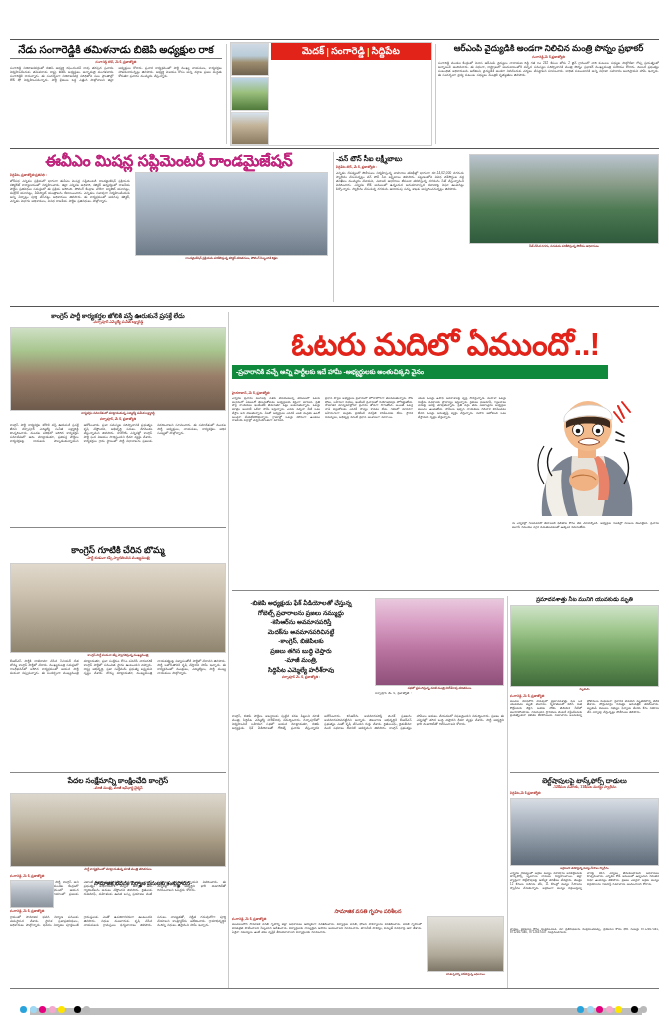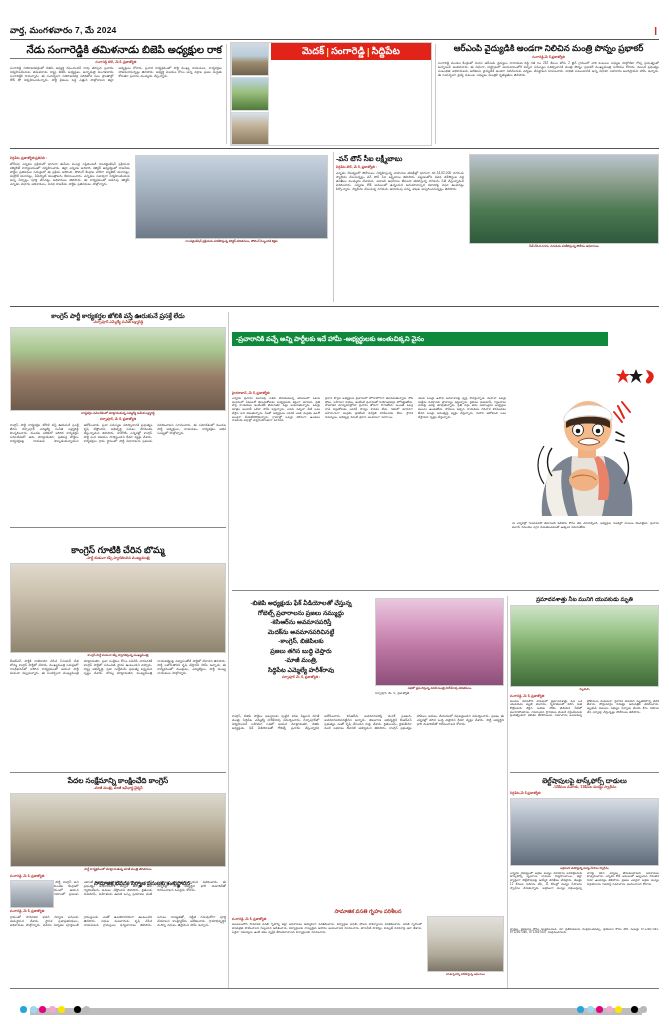--- a/index.html
+++ b/index.html
@@ -38,21 +38,21 @@
   .ph2{background:linear-gradient(180deg,#bcd4e8 0%,#9bbf7d 45%,#4f7a3a 100%);}
   .ph3{background:linear-gradient(180deg,#d6e2ee 0%,#c3b49a 40%,#8a7a60 100%);}
   .mh-logo{position:absolute;left:44px;top:18px;width:156px;height:84px;}
   .mh-word{position:absolute;left:6px;top:18px;width:150px;text-align:center;
     font-size:42px;line-height:42px;font-weight:bold;color:#1c2f8f;letter-spacing:-1px;}
   .mh-under{position:absolute;left:16px;top:68px;width:130px;height:2.5px;background:#e2231a;}
   .dove{position:absolute;left:82px;top:2px;width:46px;height:22px;}
 
   
   .lead-l{position:absolute;left:10px;top:44px;width:212px;}
-  .hl{color:#111;font-weight:bold;text-align:right;line-height:1.12;}
+  .hl{color:#111;font-weight:bold;text-align:center;line-height:1.12;}
   .hl-1{font-size:10.3px;}
   .rule-u{border-bottom:.8px solid #777;margin-top:2px;}
 
   
   .lead-r{position:absolute;left:438px;top:44px;width:221px;}
   .hl-r1{font-size:8.6px;color:#111;font-weight:bold;text-align:center;line-height:1.15;}
 
   
   .band{position:absolute;border-top:1.1px solid #555;}
 
@@ -101,24 +101,20 @@
 
   
   .cols2{column-count:2;column-gap:5px;}
   .cols3{column-count:3;column-gap:5px;}
 </style>
 </head>
 <body>
 
 <div class="page">
 
-  <div class="topbar">
-    <div class="dt">వార్త, మంగళవారం 7, మే 2024</div>
-    <div class="pg">I</div>
-  </div>
   <div class="rule-top"></div>
 
   <div class="masthead">
     <div class="mh-photos">
       <div class="mh-ph ph1"></div>
       <div class="mh-ph ph2"></div>
       <div class="mh-ph ph3"></div>
     </div>
     <div class="mh-red">
       <span>మెదక్</span>
@@ -138,20 +134,21 @@
 
   <div class="lead-r">
     <div class="hl-r1">ఆర్ఎంపి వైద్యుడికి అండగా నిలిచిన మంత్రి పొన్నం ప్రభాకర్</div>
     <div class="dateline">సంగారెడ్డి,మే 6,ప్రజాజ్యోతి</div>
     <div class="body-copy" style="height:76px;">సంగారెడ్డి మండల కేంద్రంలో నివాస ఆర్ఎంపి వైద్యులు నారాయణ రెడ్డి గత సెం 242 కేసుల లోను 2 లైన్ గ్రామంలో వారి కుటుంబ సభ్యుల పాల్గొనేలా గొప్ప ప్రయత్నంలో అన్నాయికి అందినవారు. ఈ విధంగా, రాష్ట్రాలలో అందుబాటులోకి వచ్చిన సమస్యల పరిష్కారానికి మంత్రి పొన్నం ప్రభాకర్ ముఖ్యమంత్రి సహాయం కోరారు. వెంటనే ప్రభుత్వం సంబంధిత అధికారులను ఆదేశించి, వైద్యుడికి అండగా నిలిచేందుకు చర్యలు చేపట్టాలని సూచించారు. బాధిత కుటుంబానికి అన్ని విధాలా సహకారం అందిస్తామని హామీ ఇచ్చారు. ఈ సందర్భంగా వైద్య కుటుంబ సభ్యులు మంత్రికి కృతజ్ఞతలు తెలిపారు.</div>
   </div>
 
   <div class="band" style="left:10px;top:148px;width:649px;"></div>
 
   <div class="sec-l">
+    <div class="hl-purple">ఈవీఎం మిషన్ల సప్లిమెంటరీ రాండమైజేషన్</div>
     <div style="display:flex;gap:5px;margin-top:3px;">
       <div style="width:120px;">
         <div class="dateline" style="text-align:left;">సిద్దిపేట, ప్రజాజ్యోతి ప్రతినిధి :</div>
         <div class="body-copy" style="height:118px;">లోక్‌సభ ఎన్నికల ప్రక్రియలో భాగంగా ఈవీఎం మిషన్ల సప్లిమెంటరీ రాండమైజేషన్ ప్రక్రియను కలెక్టరేట్ కార్యాలయంలో నిర్వహించారు. జిల్లా ఎన్నికల అధికారి, కలెక్టర్ ఆధ్వర్యంలో రాజకీయ పార్టీల ప్రతినిధుల సమక్షంలో ఈ ప్రక్రియ జరిగింది. పోలింగ్ కేంద్రాల వారీగా బ్యాలెట్ యూనిట్లు, కంట్రోల్ యూనిట్లు, వీవీప్యాట్ యంత్రాలను కేటాయించారు. ఎన్నికలు సజావుగా నిర్వహించేందుకు అన్ని ఏర్పాట్లు పూర్తి చేసినట్లు అధికారులు తెలిపారు. ఈ కార్యక్రమంలో అదనపు కలెక్టర్, ఎన్నికల విభాగం అధికారులు, వివిధ రాజకీయ పార్టీల ప్రతినిధులు పాల్గొన్నారు.</div>
       </div>
       <div style="width:193px;">
         <div class="photo p-meet" style="height:82px;"></div>
         <div class="caption">రాండమైజేషన్ ప్రక్రియను పరిశీలిస్తున్న కలెక్టర్ తదితరులు, పోలింగ్ సిబ్బందికి శిక్షణ</div>
       </div>
     </div>
@@ -206,20 +203,21 @@
   <div style="position:absolute;left:10px;top:880px;width:216px;">
     <div style="display:flex;gap:4px;align-items:flex-start;">
       <div class="photo p-small" style="width:42px;height:26px;flex:none;"></div>
       <div class="mini-h" style="font-size:5.4px;flex:1;">సామాజిక భవనం నిర్మాణ పనులకు శంకుస్థాపన</div>
     </div>
     <div class="dateline" style="text-align:left;margin-top:1px;">సంగారెడ్డి, మే 6, ప్రజాజ్యోతి</div>
     <div class="body-copy cols3" style="height:76px;">గ్రామంలో సామాజిక భవన నిర్మాణ పనులకు శంకుస్థాపన చేశారు. స్థానిక ప్రజాప్రతినిధులు, అధికారులు పాల్గొన్నారు. భవనం నిర్మాణం పూర్తయితే గ్రామస్తులకు ఎంతో ఉపయోగకరంగా ఉంటుందని తెలిపారు. నిధుల మంజూరుకు కృషి చేసిన నాయకులకు గ్రామస్తులు ధన్యవాదాలు తెలిపారు. పనులు నాణ్యతతో, నిర్ణీత గడువులోగా పూర్తి చేయాలని కాంట్రాక్టర్‌ను ఆదేశించారు. గ్రామాభివృద్ధికి మరిన్ని నిధులు తెస్తామని హామీ ఇచ్చారు.</div>
   </div>
 
   <div class="mega">
+    <div class="mega-h">ఓటరు మదిలో ఏముందో..!</div>
     <div style="position:relative;">
       <div class="greenbar" style="width:372px;">
         <span>-ప్రచారానికి వచ్చే అన్ని పార్టీలకు ఇదే హామీ -అభ్యర్థులకు అంతుచిక్కని వైనం</span>
       </div>
       <svg class="starbox" viewBox="0 0 42 18">
         <polygon points="8,1 10,6 15,6 11,9 13,15 8,11 3,15 5,9 1,6 6,6" fill="#e2231a"></polygon>
         <polygon points="21,1 23,6 28,6 24,9 26,15 21,11 16,15 18,9 14,6 19,6" fill="#1a1a1a"></polygon>
         <path d="M31 2 C38 3, 41 8, 37 13 C34 17, 30 16, 31 12 C33 9, 35 8, 33 6 Z" fill="#e2231a"></path>
       </svg>
     </div>

